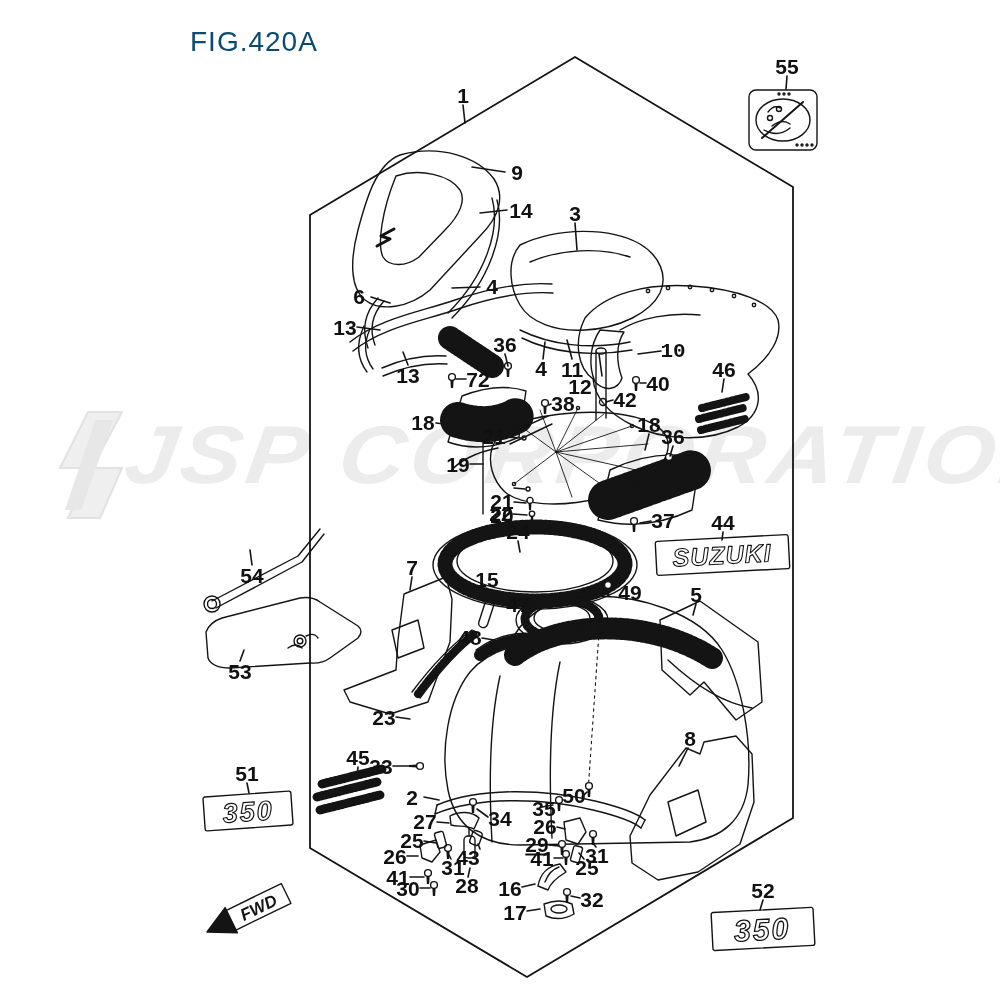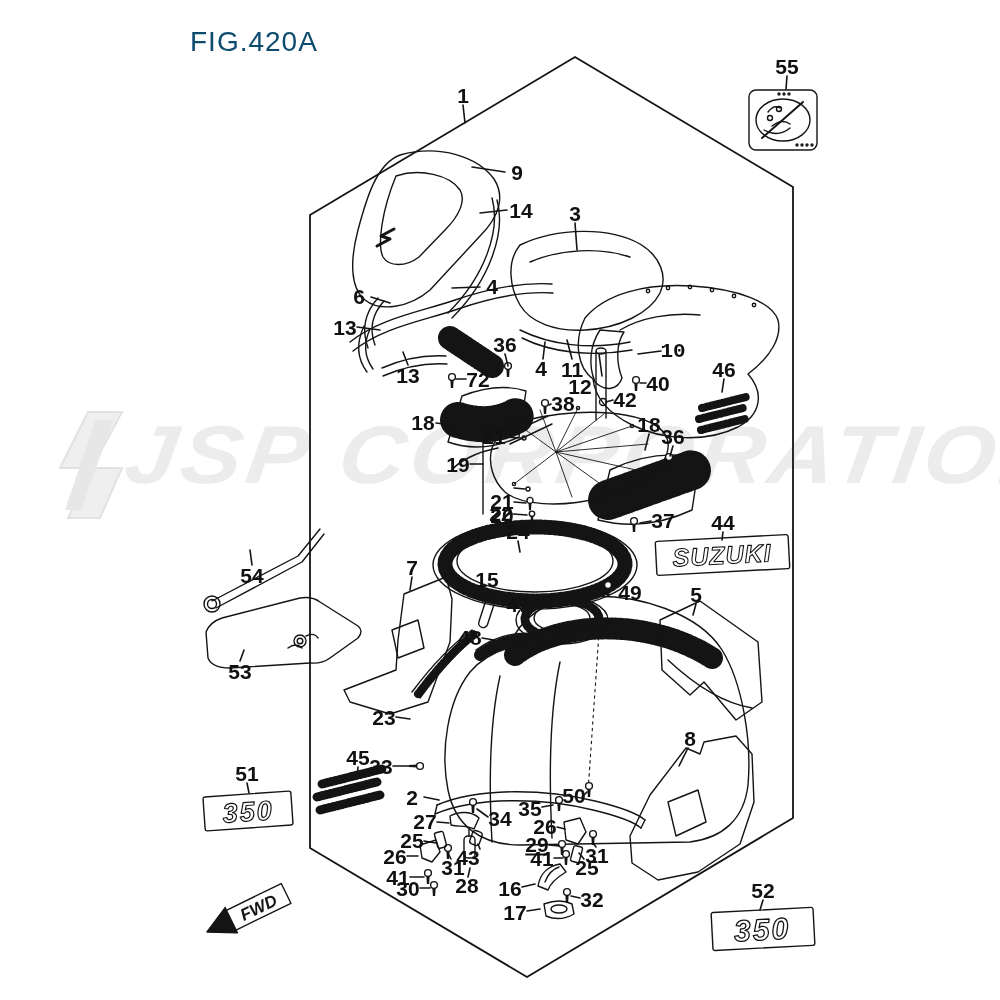--- a/index.html
+++ b/index.html
@@ -372,21 +372,21 @@
       <div class="callout" style="left: 696px; top: 594px;">5</div>
       <div class="callout" style="left: 470px; top: 637px;">48</div>
       <div class="callout" style="left: 240px; top: 671px;">53</div>
       <div class="callout" style="left: 384px; top: 717px;">23</div>
       <div class="callout" style="left: 358px; top: 757px;">45</div>
       <div class="callout" style="left: 381px; top: 766px;">33</div>
       <div class="callout" style="left: 247px; top: 773px;">51</div>
       <div class="callout" style="left: 412px; top: 797px;">2</div>
       <div class="callout" style="left: 690px; top: 738px;">8</div>
       <div class="callout" style="left: 500px; top: 818px; text-align: center;">34</div>
-      <div class="callout" style="left: 530px; top: 808px; text-align: center;">35</div>
+      <div class="callout" style="left: 544px; top: 808px; text-align: center;">35</div>
       <div class="callout" style="left: 574px; top: 795px;">50</div>
       <div class="callout" style="left: 545px; top: 826px;">26</div>
       <div class="callout" style="left: 425px; top: 821px;">27</div>
       <div class="callout" style="left: 412px; top: 840px;">25</div>
       <div class="callout" style="left: 537px; top: 844px; text-decoration: underline;">29</div>
       <div class="callout" style="left: 597px; top: 855px;">31</div>
       <div class="callout" style="left: 395px; top: 856px;">26</div>
       <div class="callout" style="left: 542px; top: 858px;">41</div>
       <div class="callout" style="left: 587px; top: 867px;">25</div>
       <div class="callout" style="left: 453px; top: 867px;">31</div>

